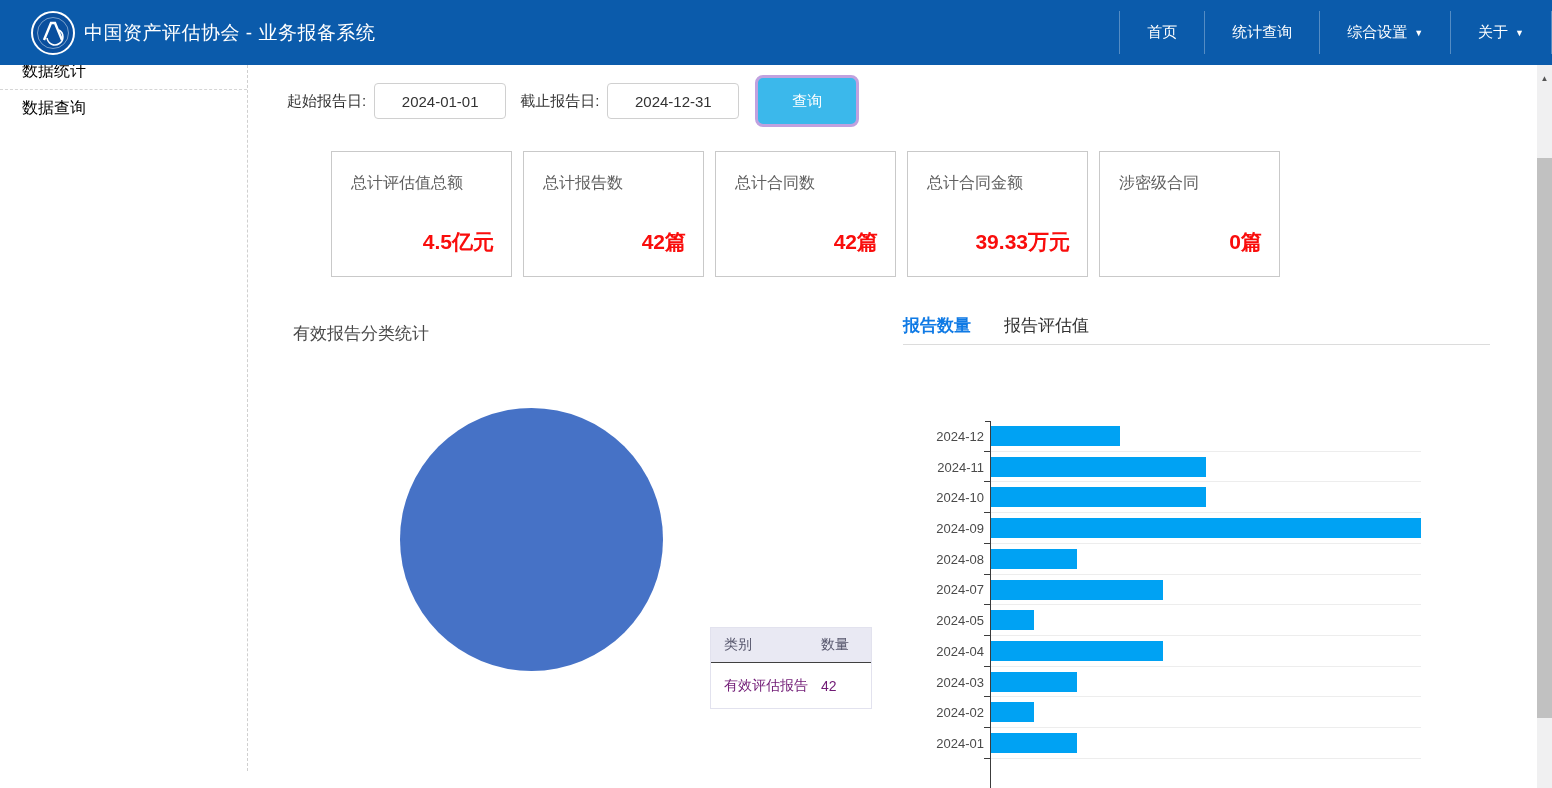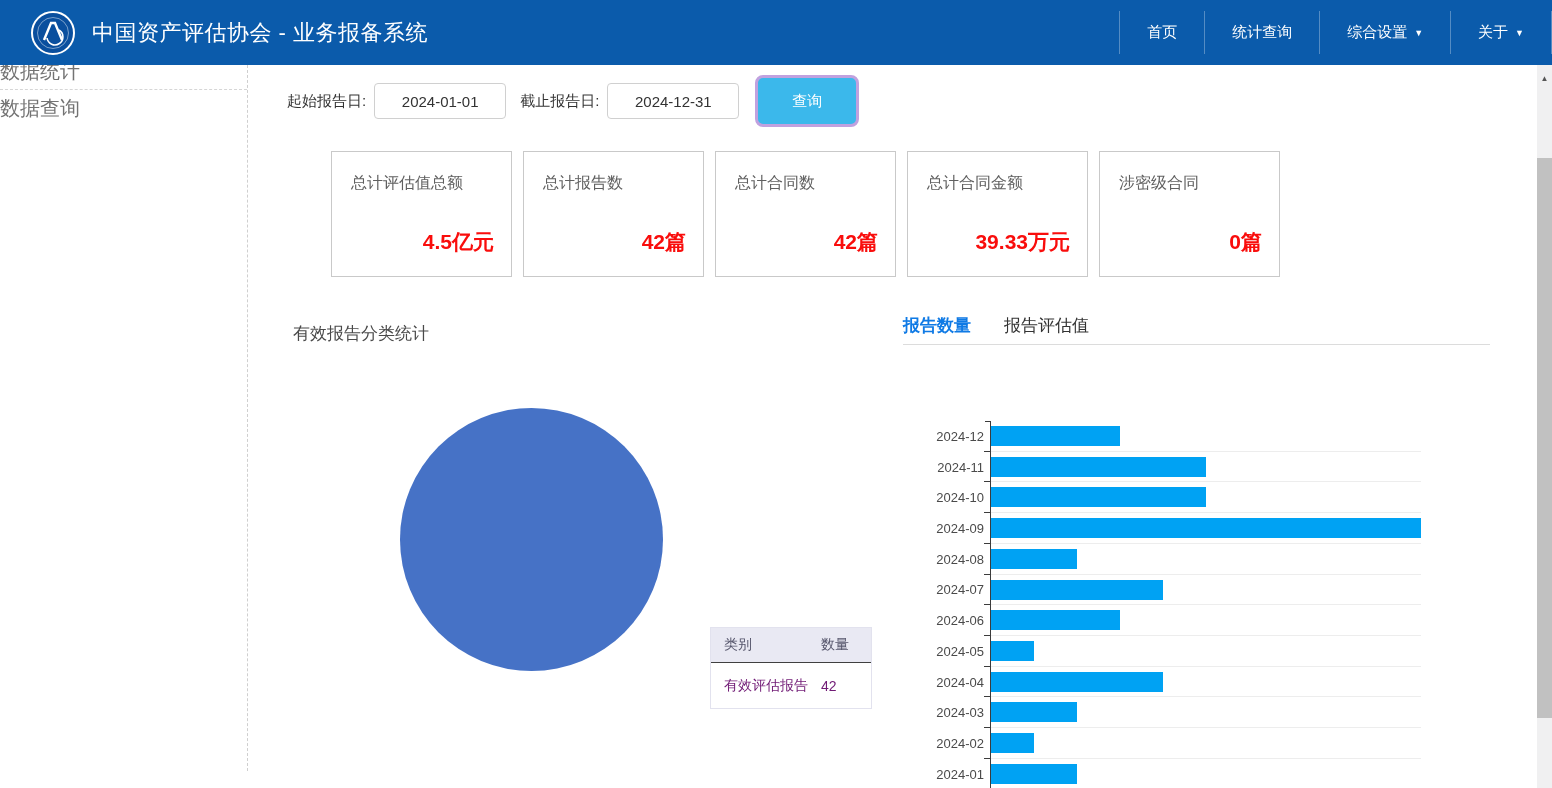--- a/index.html
+++ b/index.html
@@ -3,34 +3,34 @@
 <meta charset="utf-8">
 <style>
   * { margin:0; padding:0; box-sizing:border-box; }
   html,body { width:1552px; height:788px; overflow:hidden; background:#fff;
     font-family:"Liberation Sans","DejaVu Sans",sans-serif; }
 
   
   .header { position:absolute; top:0; left:0; width:1552px; height:65px;
     background:#0b5bab; display:flex; align-items:center; z-index:20; }
   .logo-wrap { margin-left:30px; width:46px; height:46px; flex:0 0 auto; }
-  .app-title { color:#fff; font-size:22px; margin-left:16px; letter-spacing:.5px; white-space:nowrap; }
+  .app-title { color:#fff; font-size:19px; margin-left:8px; letter-spacing:.5px; white-space:nowrap; }
   .nav-area { margin-left:auto; display:flex; align-items:stretch; height:100%; }
   .nav-sep { width:1px; background:rgba(255,255,255,.3); margin:11px 0; }
   .nav-item { display:flex; align-items:center; justify-content:center; padding:0 27px;
     color:#fff; font-size:15px; cursor:pointer; white-space:nowrap; }
   .nav-caret { font-size:9px; margin-left:7px; }
   .user-block { width:282px; color:#fff; text-align:center; padding-top:9px; }
   .user-name { font-size:17px; font-weight:bold; }
   .user-company { font-size:13px; color:#b9cfe9; margin-top:6px; white-space:nowrap; }
 
   
   .sidebar { position:absolute; top:65px; left:0; width:248px; height:706px;
     border-right:1px dashed #cfcfcf; overflow:hidden; background:#fff; }
-  .sidebar-item { font-size:20px; color:#737373; line-height:22px; padding-left:0; cursor:pointer; }
+  .sidebar-item { font-size:16px; color:#000000; line-height:22px; padding-left:22px; cursor:pointer; }
   .sidebar-item.first { margin-top:-5px; padding-bottom:7px; border-bottom:1px dashed #d6d6d6; }
   .sidebar-item.second { padding-top:7px; }
 
   
   .query-bar { position:absolute; left:287px; top:75px; display:flex; align-items:center; }
   .query-label { font-size:15px; color:#333; margin-right:8px; white-space:nowrap; }
   .date-input { width:132px; height:36px; border:1px solid #d0d0d0; border-radius:4px;
     font-size:15px; color:#333; text-align:center; margin-right:14px;
     font-family:"Liberation Sans","DejaVu Sans",sans-serif; }
   .search-btn { width:104px; height:52px; margin-left:2px; background:#3bb8eb;
@@ -188,26 +188,20 @@
         <div class="bar" style="width: 86px; background: rgb(0, 162, 243);"></div>
       </div>
     </div>
     <div class="bar-row">
       <div class="bar-label">2024-07</div>
       <div class="bar-track">
         <div class="bar" style="width: 172px; background: rgb(0, 162, 243);"></div>
       </div>
     </div>
     <div class="bar-row">
-      <div class="bar-label">2024-06</div>
-      <div class="bar-track">
-        <div class="bar" style="width: 129px; background: rgb(0, 162, 243);"></div>
-      </div>
-    </div>
-    <div class="bar-row">
       <div class="bar-label">2024-05</div>
       <div class="bar-track">
         <div class="bar" style="width: 43px; background: rgb(0, 162, 243);"></div>
       </div>
     </div>
     <div class="bar-row">
       <div class="bar-label">2024-04</div>
       <div class="bar-track">
         <div class="bar" style="width: 172px; background: rgb(0, 162, 243);"></div>
       </div>

